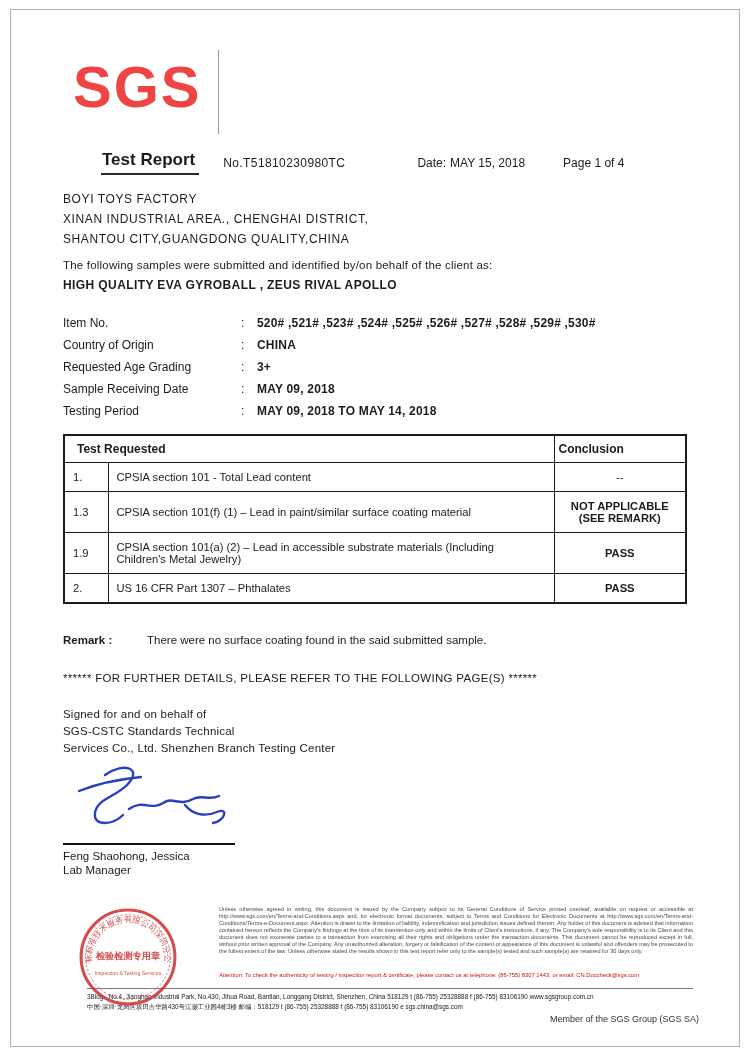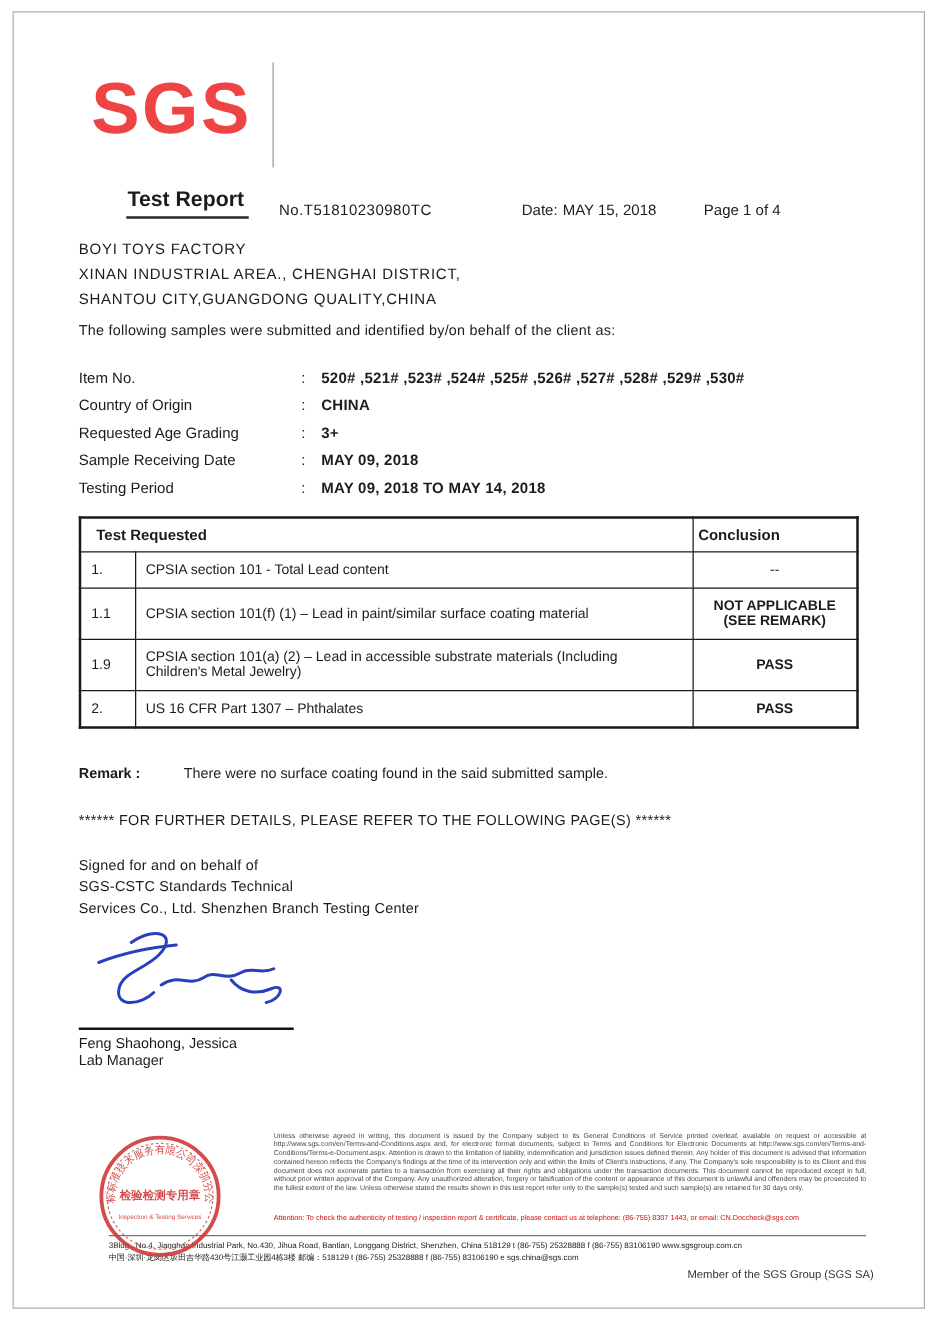--- a/index.html
+++ b/index.html
@@ -7,21 +7,21 @@
   body { font-family:"Liberation Sans", sans-serif; color:#1c1c1c; position:relative; overflow:hidden; }
 
   .page { position:absolute; inset:9px 10px 13px 10px; border:1px solid #aeaeae; background:#fff; overflow:hidden; }
 
   
   .logo-row { display:flex; align-items:flex-start; margin:40px 0 0 62px; height:86px; }
   .sgs-logo { font-size:58px; font-weight:bold; color:#ef4444; letter-spacing:2px; line-height:74px; }
   .logo-rule { width:1px; height:84px; background:#9a9a9a; margin-left:16px; }
 
   
-  .title-row { display:flex; align-items:flex-end; margin:14px 0 0 90px; font-size:12px; white-space:nowrap; }
+  .title-row { display:flex; align-items:center; margin:14px 0 0 90px; font-size:12px; white-space:nowrap; }
   .report-title { font-size:17px; font-weight:bold; border-bottom:2px solid #2a2a2a; padding:0 4px 3px 1px; }
   .report-no { margin-left:24px; letter-spacing:0.4px; }
   .date-group { margin-left:72px; }
   .date-group .lbl { margin-right:4px; }
   .page-ind { margin-left:38px; }
 
   .content { padding:0 52px 0 52px; }
 
   .client { margin-top:14px; font-size:12px; line-height:20px; letter-spacing:0.6px; }
   .intro { margin-top:10px; font-size:11.5px; letter-spacing:0.2px; }
@@ -79,20 +79,21 @@
 
   <div class="content">
 
     <div class="client">
       <div>BOYI TOYS FACTORY</div>
       <div>XINAN INDUSTRIAL AREA., CHENGHAI DISTRICT,</div>
       <div>SHANTOU CITY,GUANGDONG QUALITY,CHINA</div>
     </div>
 
     <div class="intro">The following samples were submitted and identified by/on behalf of the client as:</div>
+    <div class="sample-name">HIGH QUALITY EVA GYROBALL , ZEUS RIVAL APOLLO</div>
 
     <div class="fields">
       <div class="field-row">
         <span class="field-label">Item No.</span>
         <span class="field-colon">:</span>
         <span class="field-value">520# ,521# ,523# ,524# ,525# ,526# ,527# ,528# ,529# ,530#</span>
       </div>
       <div class="field-row">
         <span class="field-label">Country of Origin</span>
         <span class="field-colon">:</span>
@@ -120,21 +121,21 @@
           <tr>
         <th colspan="2">Test Requested</th>
         <th class="concl-h">Conclusion</th>
       </tr>
       <tr>
         <td class="rownum">1.</td>
         <td>CPSIA section 101 - Total Lead content</td>
         <td class="concl" style="font-weight:normal">--</td>
       </tr>
       <tr>
-        <td class="rownum">1.1</td>
+        <td class="rownum">1.3</td>
         <td>CPSIA section 101(f) (1) – Lead in paint/similar surface coating material</td>
         <td class="concl">NOT APPLICABLE
 (SEE REMARK)</td>
       </tr>
       <tr>
         <td class="rownum">1.9</td>
         <td>CPSIA section 101(a) (2) – Lead in accessible substrate materials (Including Children's Metal Jewelry)</td>
         <td class="concl">PASS</td>
       </tr>
       <tr>

